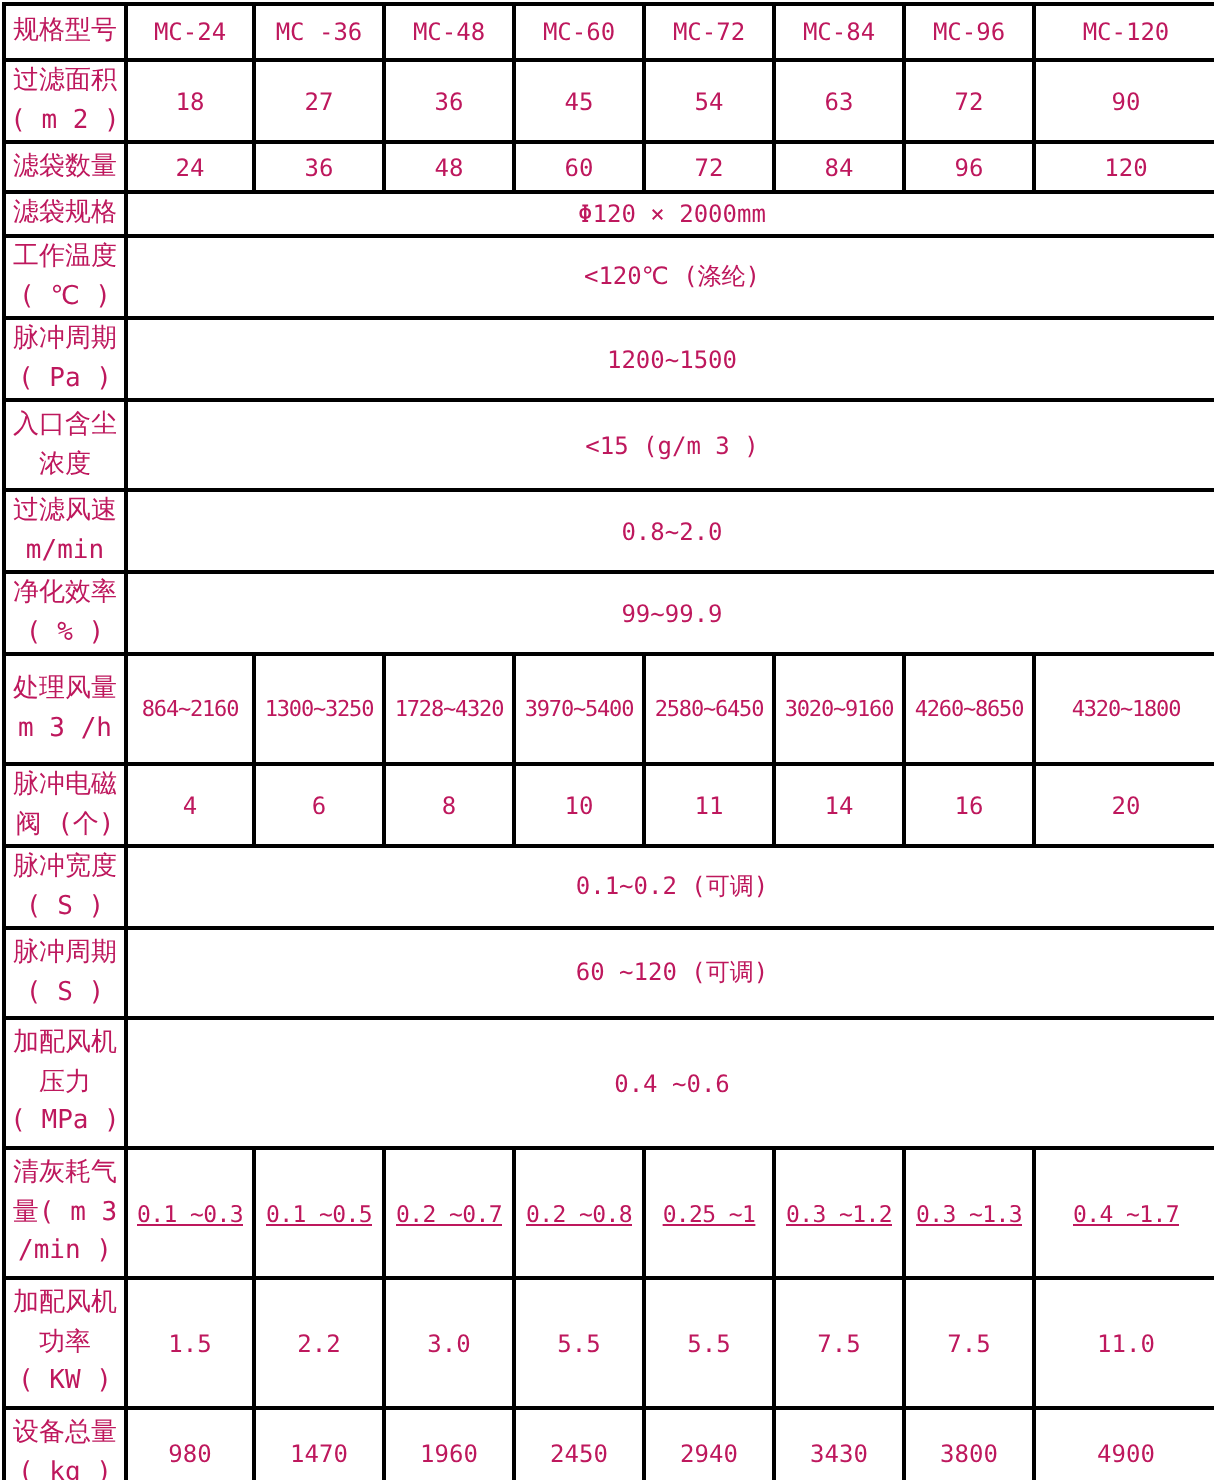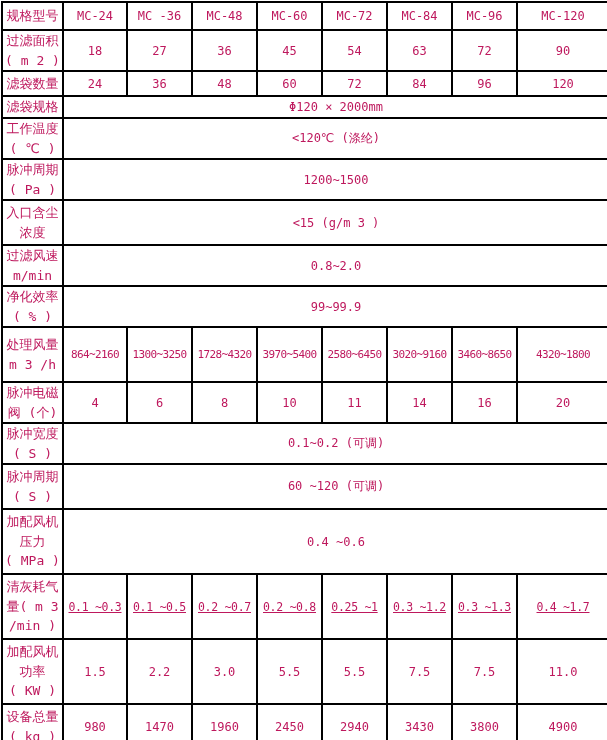--- a/index.html
+++ b/index.html
@@ -118,21 +118,21 @@
 
     <tr class="tight" style="height:55px">
       <td class="lbl">处理风量
 m 3 /h</td>
       <td class="val">864~2160</td>
       <td class="val">1300~3250</td>
       <td class="val">1728~4320</td>
       <td class="val">3970~5400</td>
       <td class="val">2580~6450</td>
       <td class="val">3020~9160</td>
-      <td class="val">3460~8650</td>
+      <td class="val">4260~8650</td>
       <td class="val">4320~1800</td>
     </tr>
 
     <tr style="height:38px">
       <td class="lbl">脉冲电磁
 阀 (个)</td>
       <td class="val">4</td>
       <td class="val">6</td>
       <td class="val">8</td>
       <td class="val">10</td>

